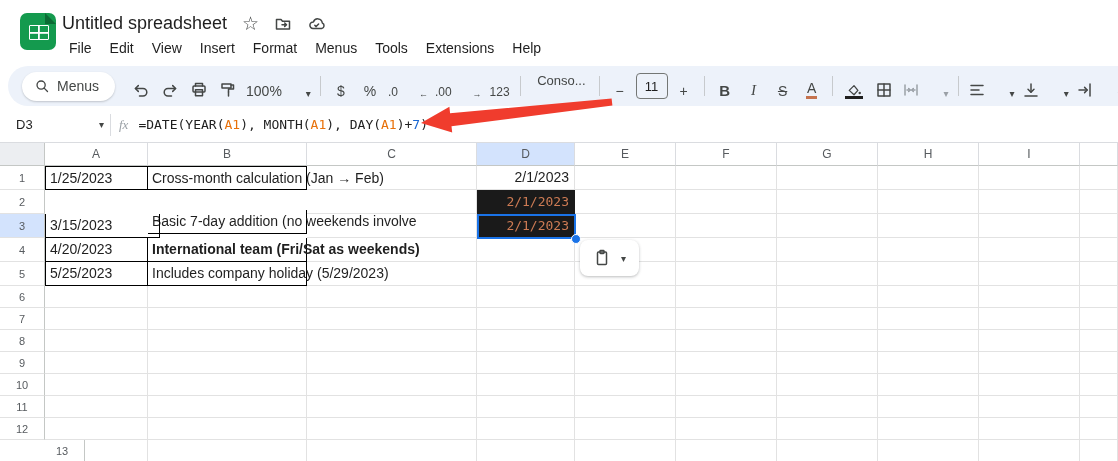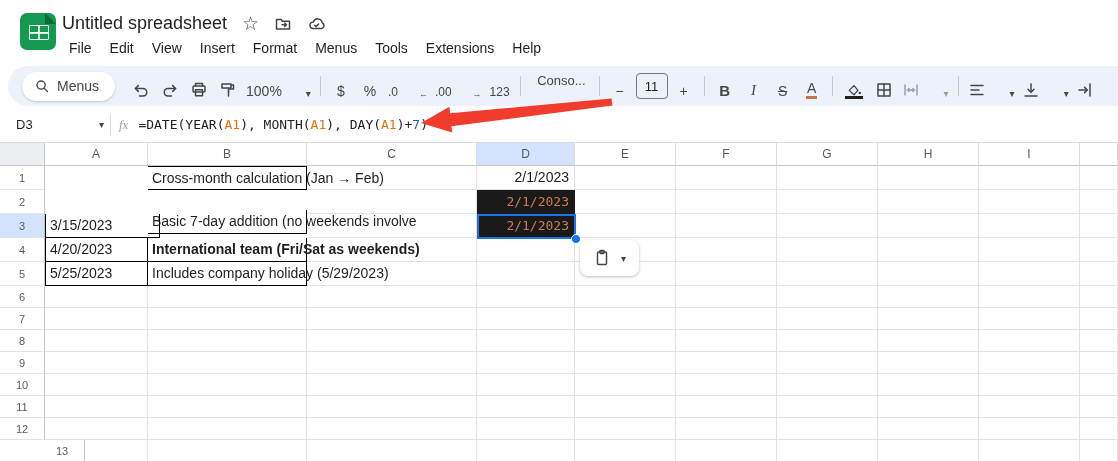--- a/index.html
+++ b/index.html
@@ -269,20 +269,23 @@
       <div class="rowhdr" style="top: 95px; height: 24px;">4</div>
       <div class="rowhdr" style="top: 119px; height: 24px;">5</div>
       <div class="rowhdr" style="top: 143px; height: 22px;">6</div>
       <div class="rowhdr" style="top: 165px; height: 22px;">7</div>
       <div class="rowhdr" style="top: 187px; height: 22px;">8</div>
       <div class="rowhdr" style="top: 209px; height: 22px;">9</div>
       <div class="rowhdr" style="top: 231px; height: 22px;">10</div>
       <div class="rowhdr" style="top: 253px; height: 22px;">11</div>
       <div class="rowhdr" style="top: 275px; height: 22px;">12</div>
       <div class="rowhdr" style="top: 297px; height: 22px; margin-left: 40px;">13</div>
+      <div class="cell rng rngleft rngtop" style="left: 45px; top: 23px; width: 103px; height: 24px;">
+        <span class="ctext" style="line-height: 23px;">1/25/2023</span>
+      </div>
       <div class="cell rng rngtop" style="left: 148px; top: 23px; width: 159px; height: 24px;">
         <span class="ctext clipbox" style="line-height: 23px;">Cross-month calculation (Jan → Feb)</span>
       </div>
       <div class="cell" style="left: 307px; top: 23px; width: 170px; height: 24px;"></div>
       <div class="cell right" style="left: 477px; top: 23px; width: 98px; height: 24px;">
         <span class="ctext" style="line-height: 23px;">2/1/2023</span>
       </div>
       <div class="cell" style="left: 575px; top: 23px; width: 101px; height: 24px;"></div>
       <div class="cell" style="left: 676px; top: 23px; width: 101px; height: 24px;"></div>
       <div class="cell" style="left: 777px; top: 23px; width: 101px; height: 24px;"></div>

